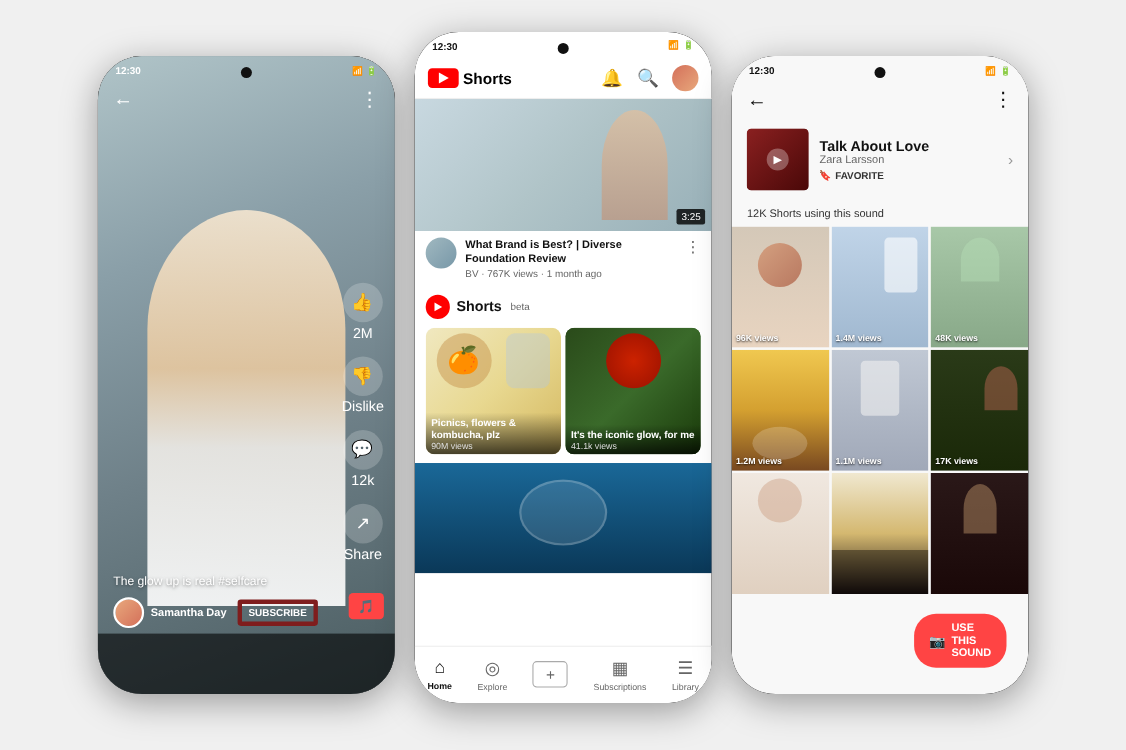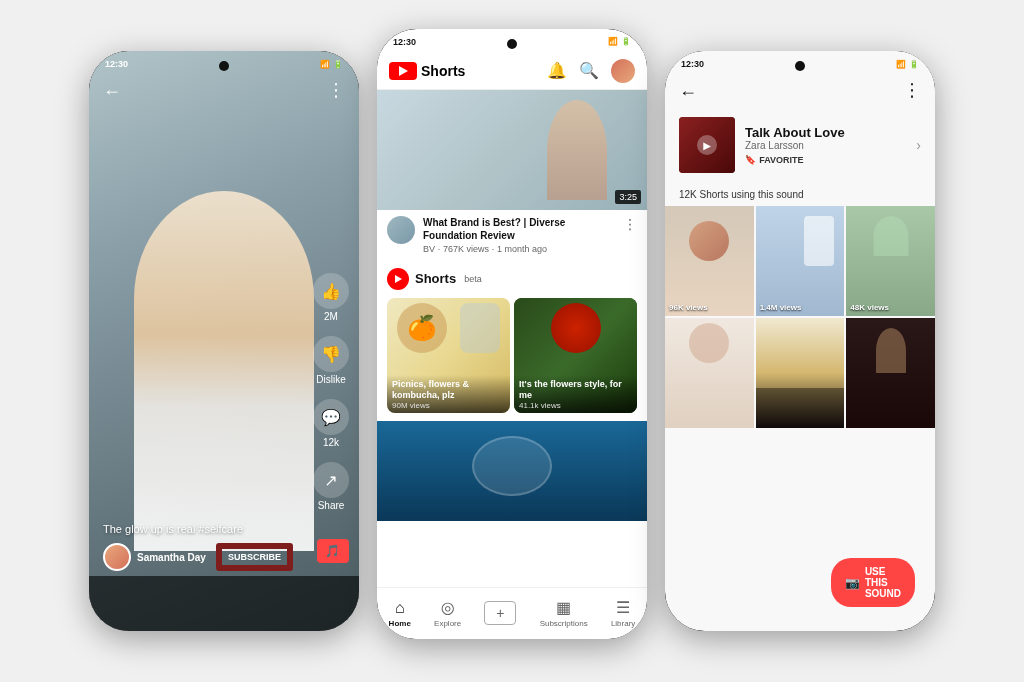--- a/index.html
+++ b/index.html
@@ -113,21 +113,21 @@
       width: 36px; height: 36px;
       background: rgba(255,255,255,0.2);
       border-radius: 50%;
       display: flex;
       align-items: center;
       justify-content: center;
       font-size: 16px;
     }
 
     .action-label {
-      font-size: 10px;
+      font-size: 13px;
       color: #fff;
       font-weight: 500;
     }
 
     .shorts-bottom {
       position: absolute;
       bottom: 60px; left: 14px; right: 60px;
       z-index: 5;
     }
 
@@ -154,21 +154,21 @@
     }
 
     .user-name {
       color: #fff;
       font-size: 10px;
       font-weight: 600;
     }
 
     .subscribe-btn {
       background: transparent;
-      border: 6px solid #7f1d1d;
+      border: 4px solid #7f1d1d;
       color: #fff;
       font-size: 9px;
       padding: 3px 6px;
       border-radius: 3px;
       font-weight: 600;
       margin-left: 4px;
     }
 
     .music-btn {
       position: absolute;
@@ -792,21 +792,21 @@
               <div class="shorts-card-views">90M views</div>
             </div>
           </div>
 
           <div class="shorts-card">
             <div class="shorts-card-thumb shorts-card-thumb-2">
               <div style="position:absolute;top:0;left:0;right:0;bottom:0;background:linear-gradient(135deg,#2a4a1a,#3a6a2a,#1a3a0a);"></div>
               <div style="position:absolute;top:5px;left:50%;transform:translateX(-50%);width:50px;height:50px;background:radial-gradient(circle,#cc2200,#991100);border-radius:50%;"></div>
             </div>
             <div class="shorts-card-title">
-              <div>It's the flowers style, for me</div>
+              <div>It's the iconic glow, for me</div>
               <div class="shorts-card-views">41.1k views</div>
             </div>
           </div>
         </div>
       </div>
 
       <div class="yt-big-video">
         <div style="position:absolute;top:0;left:0;right:0;bottom:0;background:linear-gradient(180deg,#1a6898,#0a3858);"></div>
         <div style="position:absolute;top:15px;left:50%;transform:translateX(-50%);width:80px;height:60px;background:rgba(255,255,255,0.12);border-radius:50%;border:2px solid rgba(255,255,255,0.2);"></div>
       </div>
@@ -887,20 +887,40 @@
           <span class="sound-grid-views">1.4M views</span>
         </div>
         <div class="sound-grid-item">
           <div class="sound-thumb sound-thumb-3">
             <div style="position:absolute;top:10px;left:50%;transform:translateX(-50%);width:35px;height:40px;background:rgba(180,220,180,0.5);border-radius:50% 50% 0 0;"></div>
           </div>
           <span class="sound-grid-views">48K views</span>
         </div>
       </div>
 
+      <div class="sound-grid-second">
+        <div class="sound-grid-item">
+          <div class="sound-thumb sound-thumb-7">
+            <div style="position:absolute;bottom:10px;left:50%;transform:translateX(-50%);width:50px;height:30px;background:rgba(255,255,255,0.2);border-radius:50%;"></div>
+          </div>
+          <span class="sound-grid-views">1.2M views</span>
+        </div>
+        <div class="sound-grid-item">
+          <div class="sound-thumb sound-thumb-8">
+            <div style="position:absolute;top:10px;left:50%;transform:translateX(-50%);width:35px;height:50px;background:rgba(240,240,240,0.6);border-radius:4px;"></div>
+          </div>
+          <span class="sound-grid-views">1.1M views</span>
+        </div>
+        <div class="sound-grid-item">
+          <div class="sound-thumb sound-thumb-9">
+            <div style="position:absolute;top:15px;right:10px;width:30px;height:40px;background:rgba(180,100,80,0.5);border-radius:50% 50% 0 0;"></div>
+          </div>
+          <span class="sound-grid-views">17K views</span>
+        </div>
+      </div>
 
       <div class="sound-grid-third">
         <div class="sound-grid-item">
           <div class="sound-thumb sound-thumb-10">
             <div style="position:absolute;top:5px;left:50%;transform:translateX(-50%);width:40px;height:40px;background:rgba(200,150,120,0.4);border-radius:50%;"></div>
           </div>
         </div>
         <div class="sound-grid-item">
           <div class="sound-thumb sound-thumb-11">
             <div style="position:absolute;bottom:0;left:0;right:0;height:40px;background:rgba(0,0,0,0.4);"></div>

